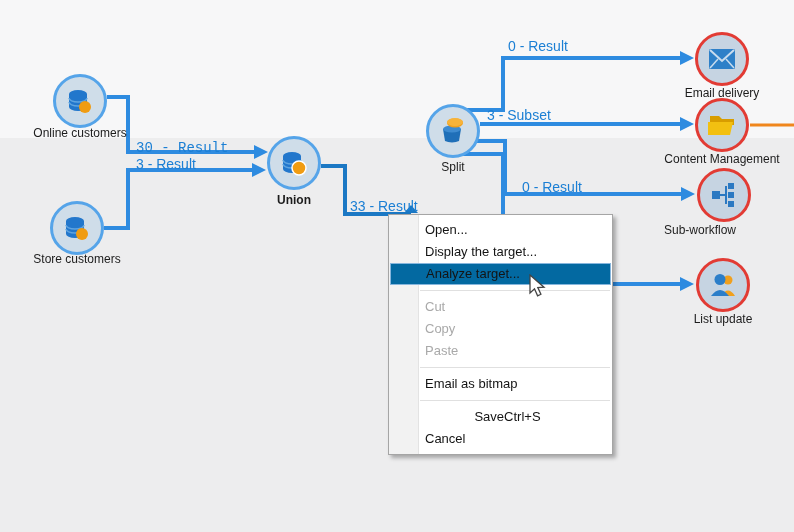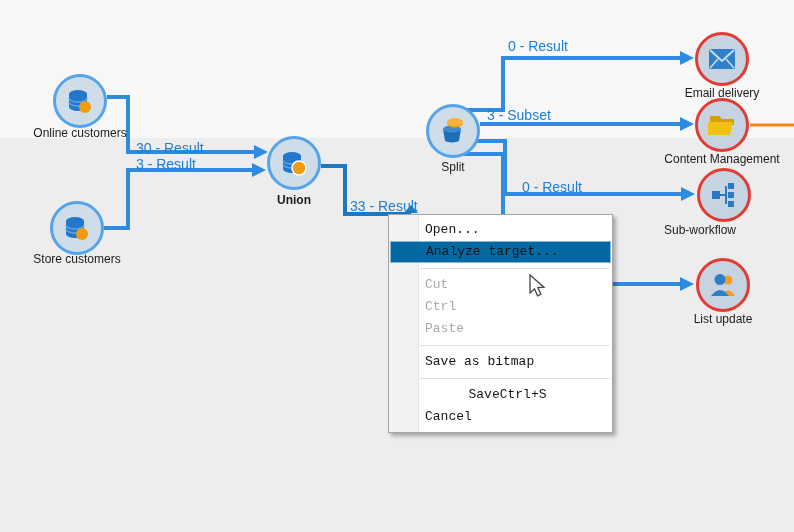--- a/index.html
+++ b/index.html
@@ -21,21 +21,21 @@
     position:absolute;width:140px;text-align:center;z-index:3;
     font-size:12px;color:#1c1c1c;
   }
   .edge-label{
     position:absolute;z-index:3;font-size:14px;color:#1b7fd4;white-space:nowrap;
   }
   #context-menu{
     position:absolute;left:388px;top:214px;width:225px;z-index:10;
     background:#ffffff;border:1px solid #a5a5a5;box-sizing:border-box;
     box-shadow:3px 3px 4px rgba(0,0,0,0.30);
-    padding:4px 0;font-size:13px;color:#141414;font-family:Liberation Mono, monospace;
+    padding:4px 0;font-size:13px;color:#141414;
   }
   #menu-gutter{
     position:absolute;left:0;top:0;bottom:0;width:29px;
     background:#f2f2f2;border-right:1px solid #e3e3e3;
   }
   .menu-item{
     position:relative;height:22px;line-height:22px;padding-left:36px;padding-right:10px;
   }
   .menu-item.disabled{color:#a9a9a9;}
   .menu-item.highlighted{
@@ -171,37 +171,38 @@
 <div class="node red" style="left:696px;top:258px;">
   <svg width="28" height="26" viewBox="0 0 28 26">
     <circle cx="19" cy="8" r="4.5" fill="#f0a01e"></circle>
     <path d="M12,24 q7,-11 14,0 z" fill="#f0a01e"></path>
     <circle cx="11" cy="7.5" r="5.5" fill="#2b7ec9"></circle>
     <path d="M2,24 q9,-12 18,0 z" fill="#2b7ec9"></path>
   </svg>
 </div>
 <div class="node-label" style="left:653px;top:312px;">List update</div>
 
-<div class="edge-label" style="left:136px;top:140px;">30 - Result</div>
+<div class="edge-label" style="left:136px;top:140px;font-family:Liberation Mono, monospace;">30 - Result</div>
 <div class="edge-label" style="left:136px;top:156px;">3 - Result</div>
 <div class="edge-label" style="left:350px;top:198px;">33 - Result</div>
 <div class="edge-label" style="left:508px;top:38px;">0 - Result</div>
 <div class="edge-label" style="left:487px;top:107px;">3 - Subset</div>
 <div class="edge-label" style="left:522px;top:179px;">0 - Result</div>
 
 <div id="context-menu">
   <div id="menu-gutter"></div>
   <div class="menu-item">Open...</div>
+  <div class="menu-item">Display the target...</div>
   <div class="menu-item highlighted">Analyze target...</div>
   <div class="menu-separator"></div>
   <div class="menu-item disabled">Cut</div>
-  <div class="menu-item disabled">Ctrl</div>
+  <div class="menu-item disabled">Copy</div>
   <div class="menu-item disabled">Paste</div>
   <div class="menu-separator"></div>
-  <div class="menu-item">Save as bitmap</div>
+  <div class="menu-item">Email as bitmap</div>
   <div class="menu-separator"></div>
   <div class="menu-item with-shortcut">
     <span>Save</span>
     <span class="menu-shortcut">Ctrl+S</span>
   </div>
   <div class="menu-item">Cancel</div>
 </div>
 
 <svg id="cursor" width="20" height="26" viewBox="0 0 20 26">
   <path d="M2,1 L2,19 L6.5,14.8 L9.6,21.8 L12.9,20.3 L9.8,13.5 L16,13.2 Z" fill="#ffffff" stroke="#444444" stroke-width="1.3"></path>

